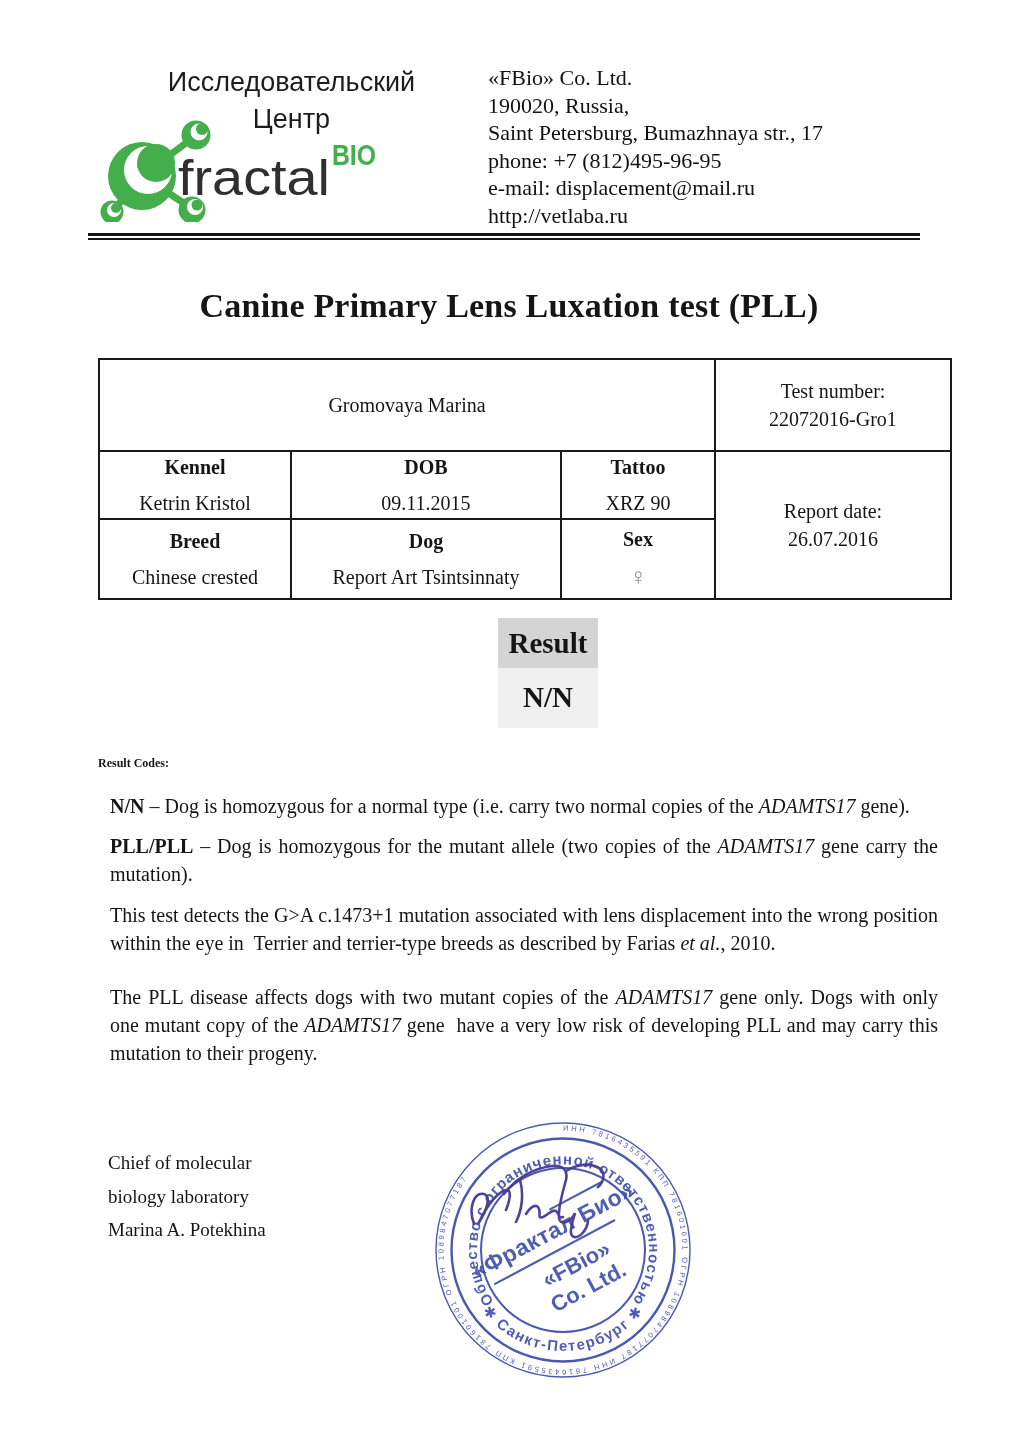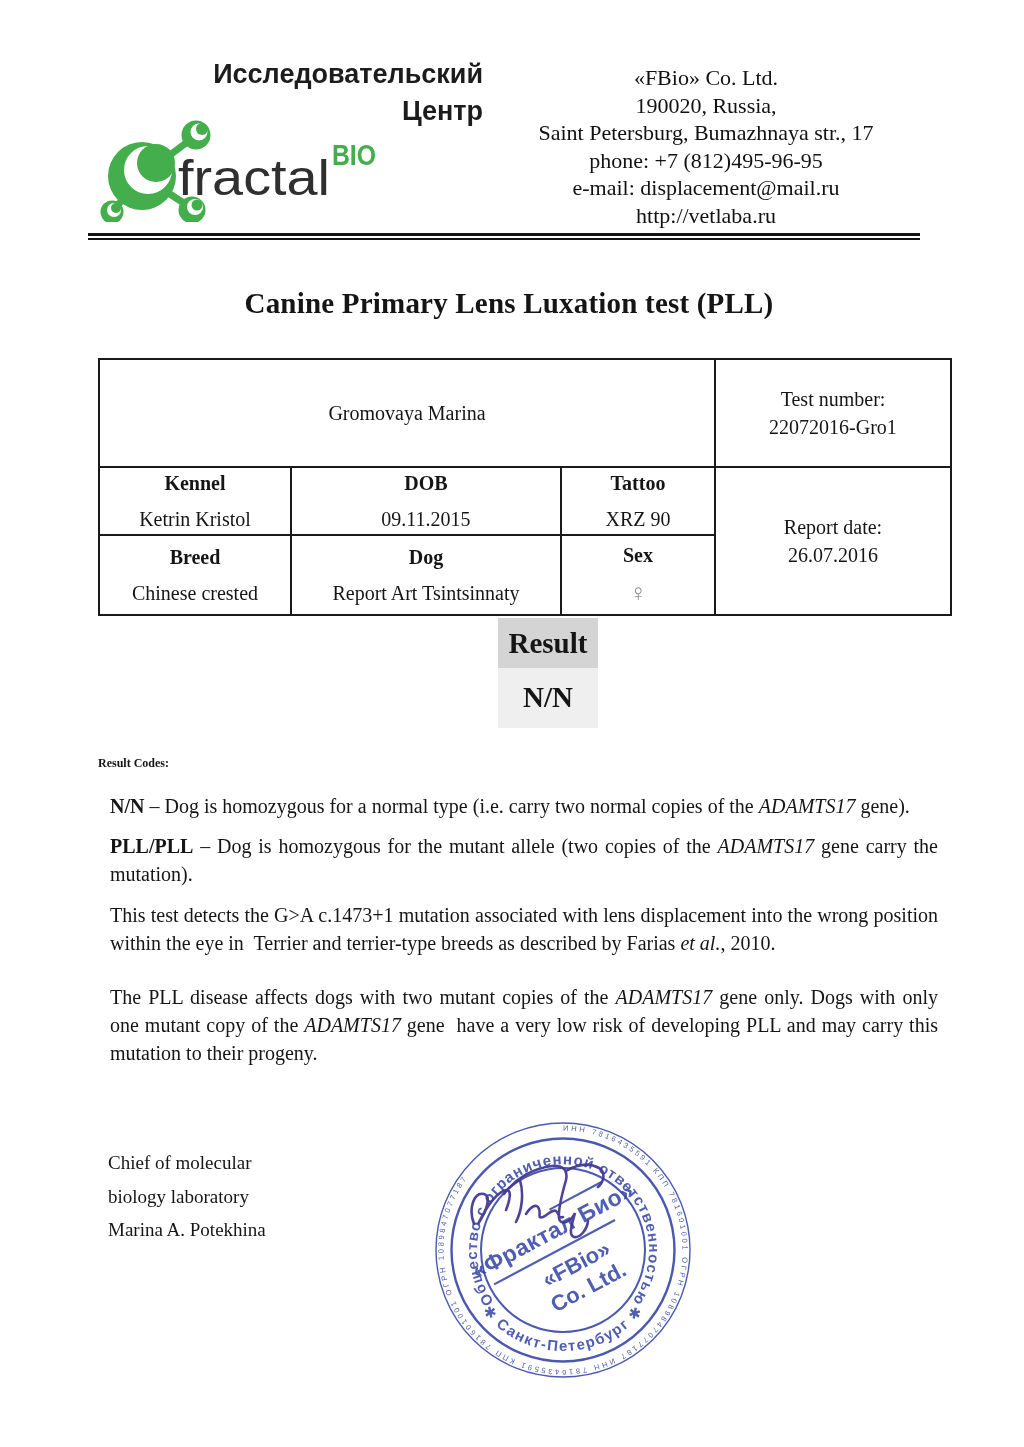--- a/index.html
+++ b/index.html
@@ -1,31 +1,31 @@
 <!DOCTYPE html>
 <html><head>
 <meta charset="utf-8">
 <style>
   html,body{margin:0;padding:0;}
   body{width:1024px;height:1447px;background:#ffffff;position:relative;
        font-family:"Liberation Serif","DejaVu Serif",serif;color:#151515;overflow:hidden;}
   .abs{position:absolute;}
 
   
-  .org-ru{left:100px;top:56px;width:383px;text-align:right;
+  .org-ru{left:100px;top:64px;width:383px;text-align:center;
           font-family:"Liberation Sans","DejaVu Sans",sans-serif;
-          font-weight:bold;font-size:27px;line-height:37px;color:#1c1c1c;}
-  .company{left:488px;top:64px;width:436px;text-align:center;
+          font-weight:normal;font-size:27px;line-height:37px;color:#1c1c1c;}
+  .company{left:488px;top:64px;width:436px;text-align:left;
            font-size:22px;line-height:27.5px;color:#111;}
   .divider{left:88px;top:233px;width:832px;height:2px;
            border-top:3px solid #151515;border-bottom:2px solid #151515;}
 
   
   .page-title{left:98px;top:287px;width:822px;text-align:center;
-              font-size:29px;font-weight:bold;letter-spacing:.2px;}
+              font-size:34px;font-weight:bold;letter-spacing:.2px;}
 
   
   table.info{left:98px;top:358px;border-collapse:collapse;table-layout:fixed;}
   table.info td{border:2px solid #1a1a1a;text-align:center;font-size:20px;
                 padding:0 4px;vertical-align:middle;}
   td.lblcell{vertical-align:top;padding-top:5px;}
   .cl{font-weight:bold;}
   .cv{margin-top:13px;}
   .sex-glyph{color:#8f8f8f;font-size:24px;}
   .two-line{line-height:28px;}
@@ -97,21 +97,21 @@
 <div class="abs page-title">Canine Primary Lens Luxation test (PLL)</div>
 
 <table class="abs info">
   <colgroup>
       <col style="width:192px">
       <col style="width:270px">
       <col style="width:154px">
       <col style="width:236px">
     </colgroup>
   <tbody>
-      <tr style="height:108px">
+      <tr style="height:92px">
     <td colspan="3">Gromovaya Marina</td>
     <td class="two-line">
       <div>Test number:</div>
       <div>22072016-Gro1</div>
     </td>
   </tr>
   <tr style="height:68px">
     <td class="lblcell">
       <div class="cl">Kennel</div>
       <div class="cv">Ketrin Kristol</div>

